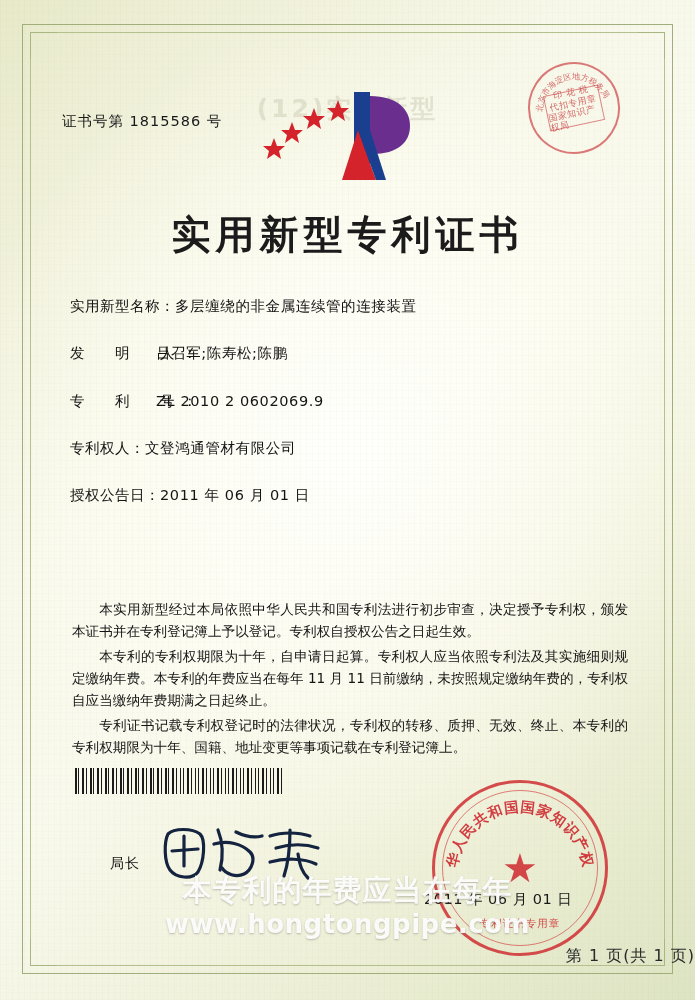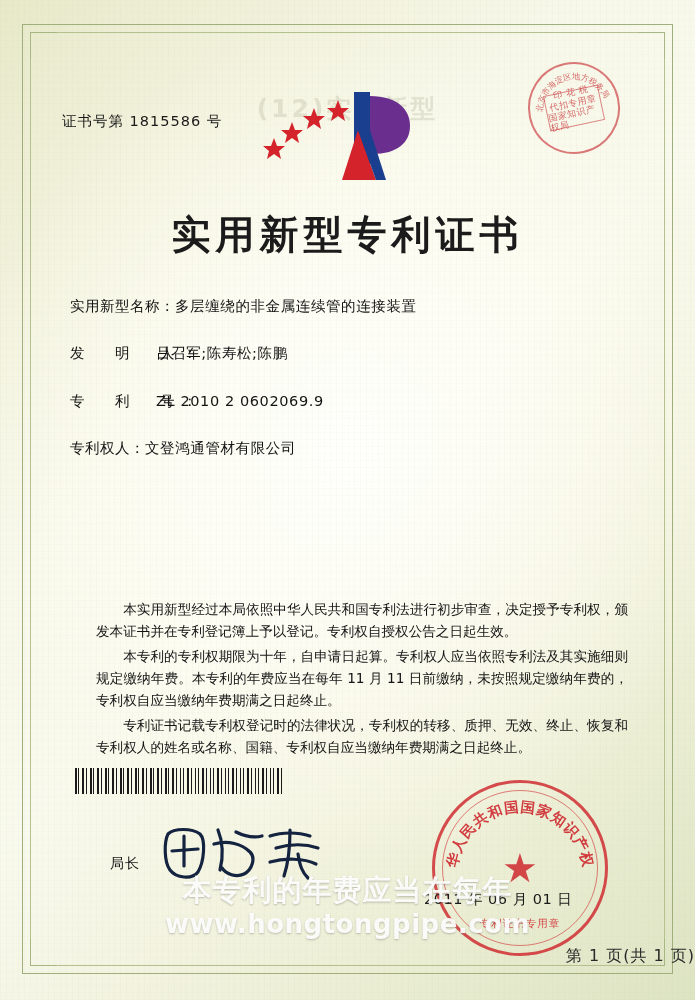--- a/index.html
+++ b/index.html
@@ -140,21 +140,20 @@
     top: 598px;
     width: 556px;
     font-size: 13.6px;
     color: #141414;
     line-height: 1.62;
     text-align: justify;
   }
   .para {
     text-indent: 2em;
     margin-bottom: 3px;
-    margin-left: 24px;
   }
 
   
   #barcode {
     position: absolute;
     left: 75px;
     top: 768px;
     width: 208px;
     height: 26px;
     background-image: repeating-linear-gradient(
@@ -372,26 +371,29 @@
     </div>
     <div class="field-row">
       <span class="label-wide">发　明　人：</span><span class="field-value">吕召军;陈寿松;陈鹏</span>
     </div>
     <div class="field-row">
       <span class="label-wide">专　利　号：</span><span class="field-value">ZL 2010 2 0602069.9</span>
     </div>
     <div class="field-row">
       <span class="field-label">专利权人：</span><span class="field-value">文登鸿通管材有限公司</span>
     </div>
+    <div class="field-row">
+      <span class="field-label">授权公告日：</span><span class="field-value">2011 年 06 月 01 日</span>
+    </div>
   </div>
 
   <div id="paragraphs">
     <div class="para">本实用新型经过本局依照中华人民共和国专利法进行初步审查，决定授予专利权，颁发本证书并在专利登记簿上予以登记。专利权自授权公告之日起生效。</div>
     <div class="para">本专利的专利权期限为十年，自申请日起算。专利权人应当依照专利法及其实施细则规定缴纳年费。本专利的年费应当在每年 11 月 11 日前缴纳，未按照规定缴纳年费的，专利权自应当缴纳年费期满之日起终止。</div>
-    <div class="para">专利证书记载专利权登记时的法律状况，专利权的转移、质押、无效、终止、恢复和专利权人的姓名或名称、国籍、专利权自应当缴纳年费期满之日起终止。</div>
+    <div class="para">专利证书记载专利权登记时的法律状况，专利权的转移、质押、无效、终止、本专利的专利权期限为十年、国籍、地址变更等事项记载在专利登记簿上。</div>
   </div>
 
   <div id="barcode"></div>
 
   <div id="sign-label">局长</div>
 
   <div id="signature">
     <svg width="180" height="72" viewBox="0 0 180 72" xmlns="http://www.w3.org/2000/svg">
       <g stroke="#14233f" stroke-width="3.2" fill="none" stroke-linecap="round" stroke-linejoin="round">
         <path d="M10,16 C16,10 34,10 42,16 C48,22 46,44 40,54 C34,62 18,60 12,52 C6,44 6,24 10,16 Z"></path>

